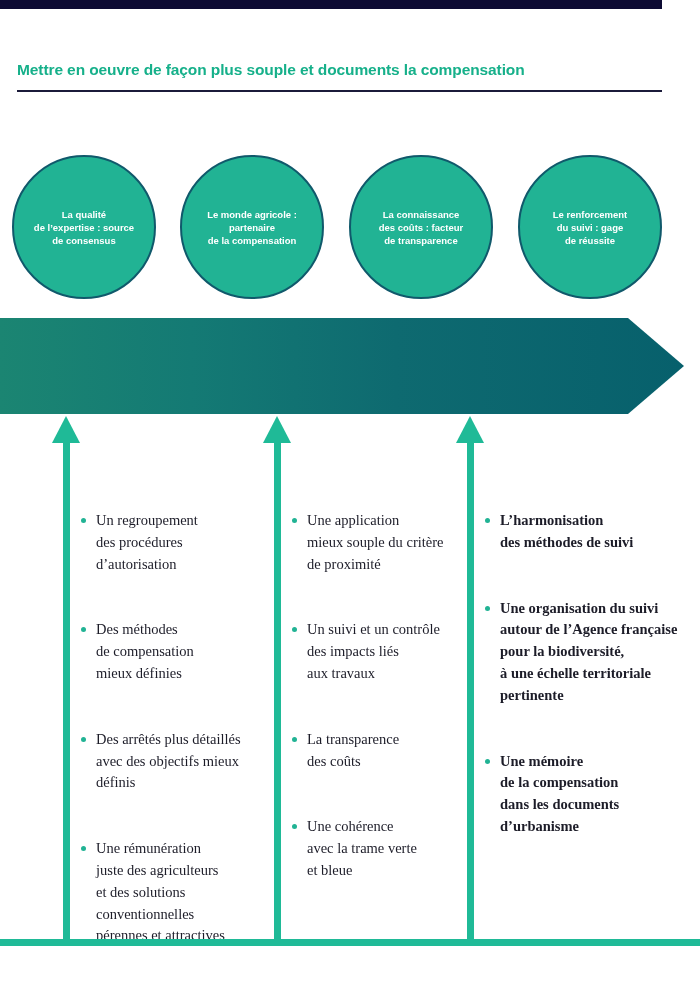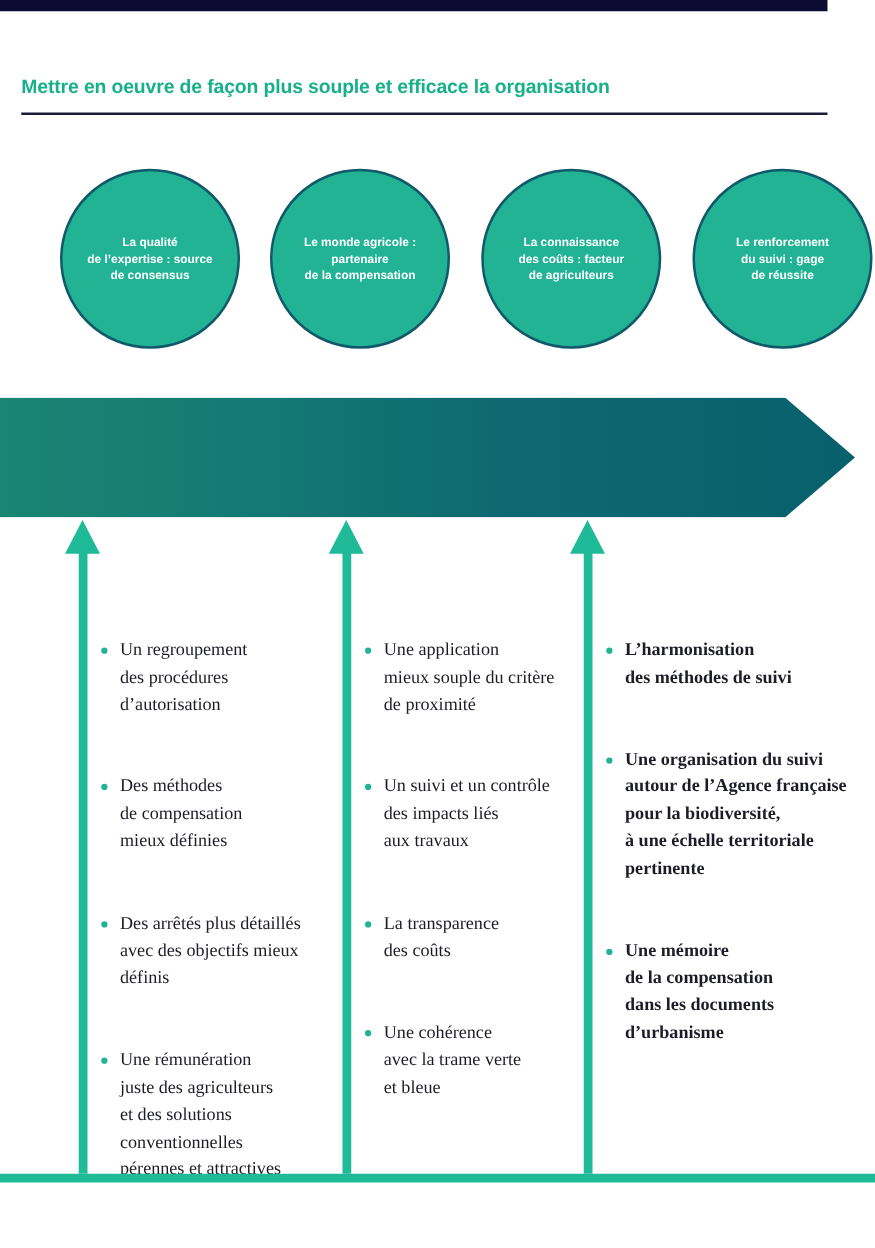--- a/index.html
+++ b/index.html
@@ -45,24 +45,23 @@
     margin-top: 10px;
     width: 645px;
     height: 1.5px;
     background: #1b1b3a;
   }
 
   
   #circles-row {
     position: absolute;
     left: 0;
-    top: 135px;
+    top: 155px;
     width: 608px;
     height: 146px;
-    margin-left: 36px;
   }
   .circle {
     position: absolute;
     width: 144px;
     height: 144px;
     border-radius: 50%;
     background: #21b394;
     border: 2.5px solid #10596b;
     box-sizing: border-box;
     display: flex;
@@ -179,39 +178,39 @@
     border-radius: 50%;
     background: #21b394;
   }
 </style>
 </head>
 <body>
 
 <div id="top-bar"></div>
 
 <div id="title-block">
-  <div id="page-title">Mettre en oeuvre de façon plus souple et efficace la organisation</div>
+  <div id="page-title">Mettre en oeuvre de façon plus souple et documents la compensation</div>
   <div id="title-rule"></div>
 </div>
 
 <div id="circles-row">
   <div class="circle" id="circle-0">
     <span class="circle-label">La qualité
 de l’expertise : source
 de consensus</span>
   </div>
   <div class="circle" id="circle-1">
     <span class="circle-label">Le monde agricole :
 partenaire
 de la compensation</span>
   </div>
   <div class="circle" id="circle-2">
     <span class="circle-label">La connaissance
 des coûts : facteur
-de agriculteurs</span>
+de transparence</span>
   </div>
   <div class="circle" id="circle-3">
     <span class="circle-label">Le renforcement
 du suivi : gage
 de réussite</span>
   </div>
 </div>
 
 <div id="phase-banner"></div>
 <div class="phase-label" id="phase-label-0">Autorisation</div>

